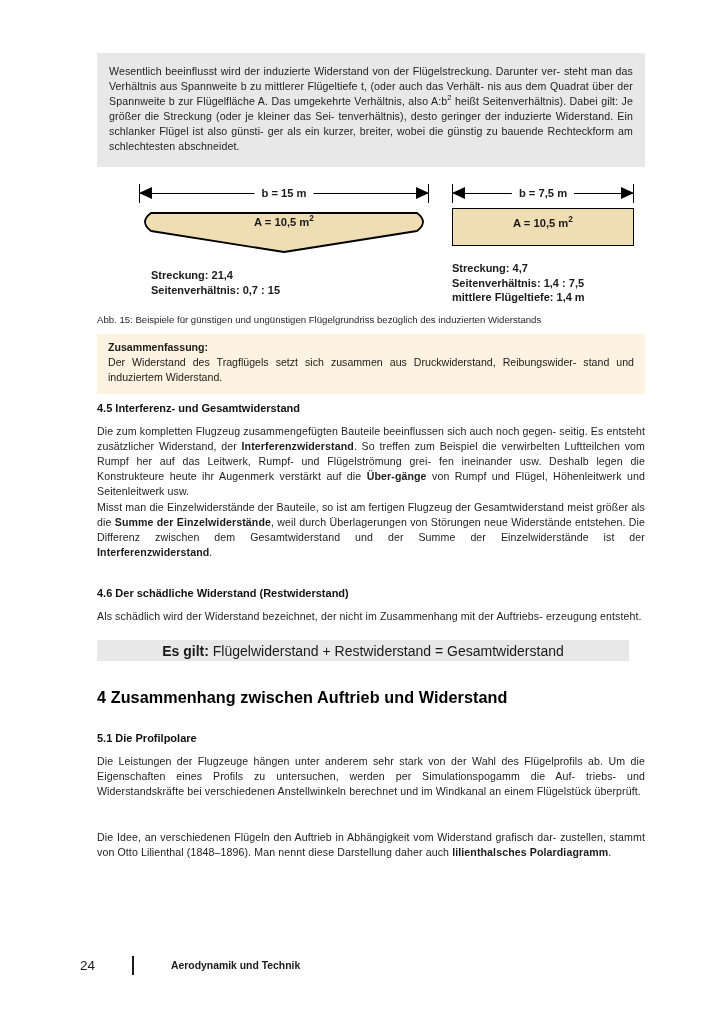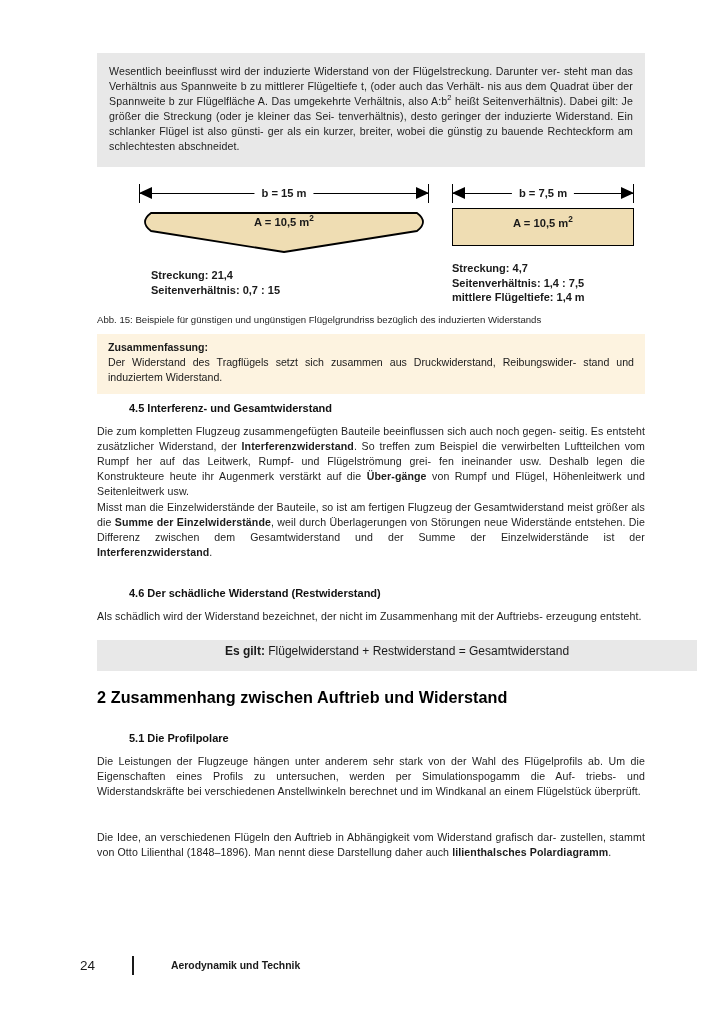--- a/index.html
+++ b/index.html
@@ -170,38 +170,37 @@
     line-height: 15.1px;
     text-align: justify;
   }
 
   
   .sec-head {
     position: absolute;
     font-size: 11px;
     font-weight: bold;
     color: #111;
-    margin-left: 32px;
   }
   .para {
     position: absolute;
     width: 548px;
   }
 
   
   .esgilt {
     position: absolute;
     left: 97px;
     top: 640px;
-    width: 600px;
+    width: 532px;
     box-sizing: border-box;
     background: #e8e8e8;
-    padding: 4px 10px 12px 10px;
+    padding: 4px 10px 2px 10px;
     text-align: center;
-    font-size: 12px;
+    font-size: 14px;
     line-height: 15px;
   }
 
   
   .chapter-head {
     position: absolute;
     left: 97px;
     top: 688px;
     font-size: 16.2px;
     font-weight: bold;
@@ -331,21 +330,21 @@
 
   <div class="para body-text" style="left:97px; top:609px;">
     <span>Als schädlich wird der Widerstand bezeichnet, der nicht im Zusammenhang mit der Auftriebs-</span>
     <span>erzeugung entsteht.</span>
   </div>
 
   <div class="esgilt">
     <b>Es gilt:</b><span> Flügelwiderstand + Restwiderstand = Gesamtwiderstand</span>
   </div>
 
-  <div class="chapter-head">2 Zusammenhang zwischen Auftrieb und Widerstand</div>
+  <div class="chapter-head">4 Zusammenhang zwischen Auftrieb und Widerstand</div>
 
   <div class="sec-head" style="left:97px; top:732px;">5.1 Die Profilpolare</div>
 
   <div class="para body-text" style="left:97px; top:754px;">
     <span>Die Leistungen der Flugzeuge hängen unter anderem sehr stark von der Wahl des Flügelprofils</span>
     <span>ab. Um die Eigenschaften eines Profils zu untersuchen, werden per Simulationspogamm die Auf-</span>
     <span>triebs- und Widerstandskräfte bei verschiedenen Anstellwinkeln berechnet und im Windkanal an</span>
     <span>einem Flügelstück überprüft.</span>
   </div>
 

